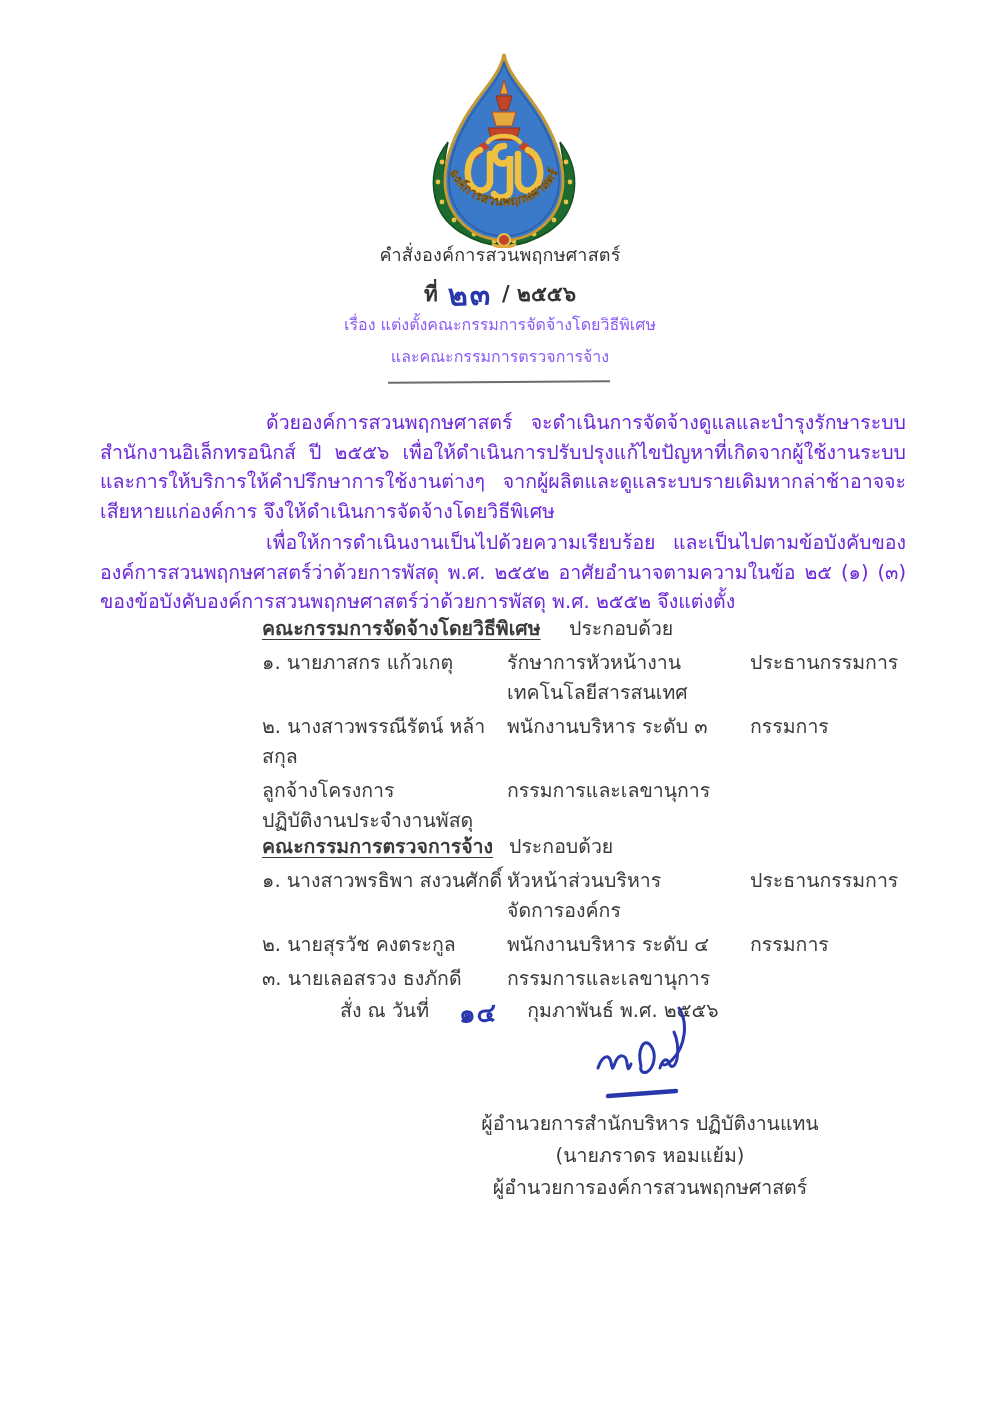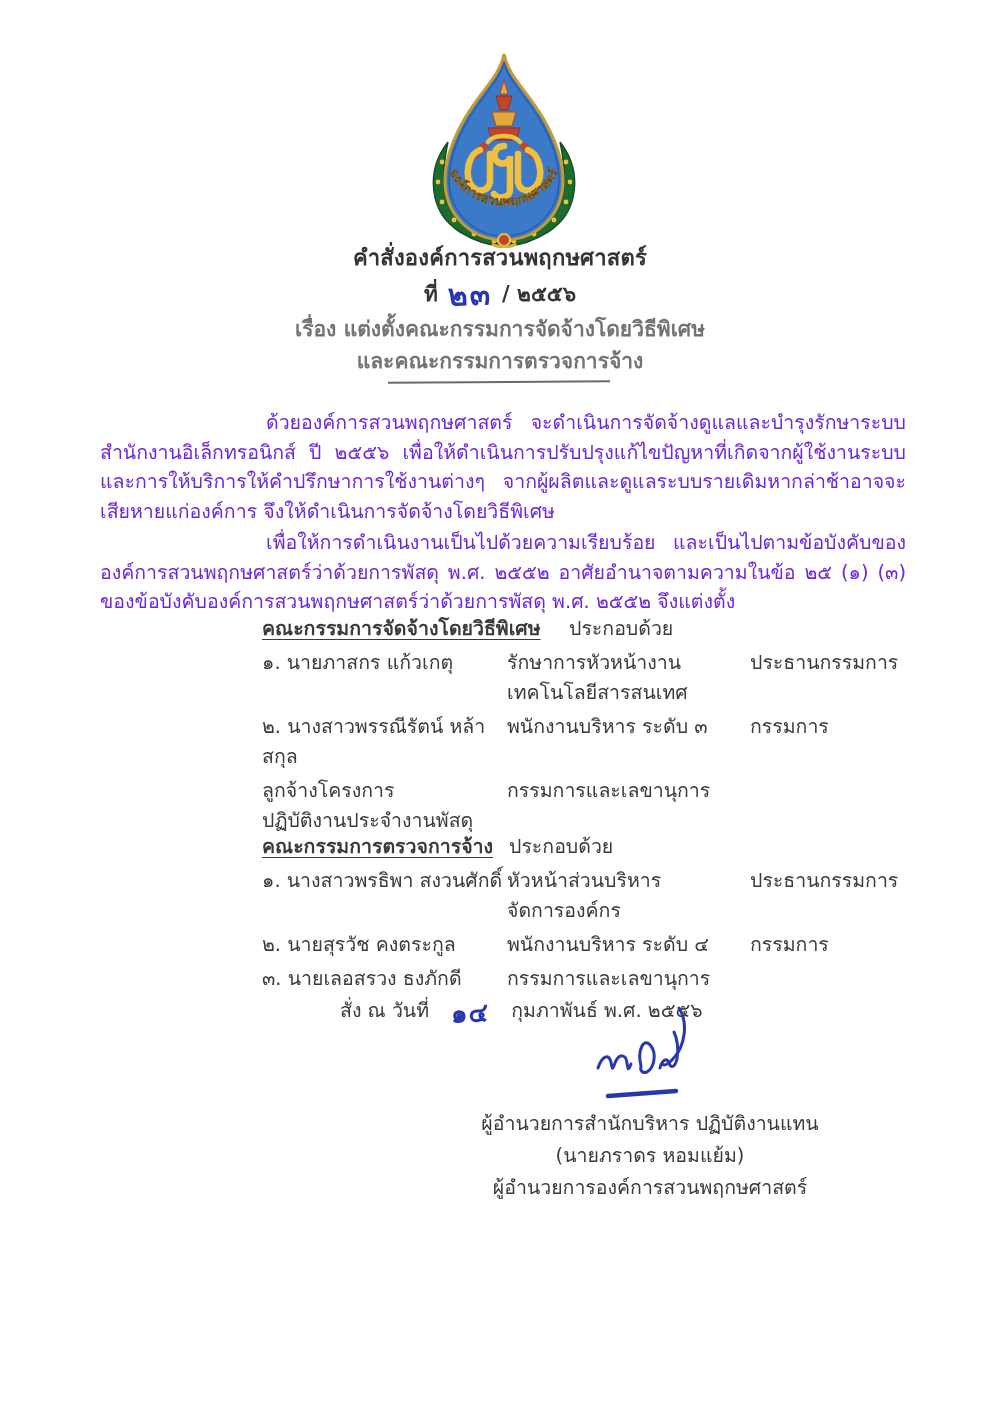--- a/index.html
+++ b/index.html
@@ -6,41 +6,41 @@
   .page{
     position:relative;
     width:1000px;height:1414px;
     background:#ffffff;
     font-family:"DejaVu Sans",sans-serif;
     color:#3a3a3a;
     overflow:hidden;
   }
   .abs{position:absolute;}
   .center{text-align:center;}
-  .title-line{font-size:22px;font-weight:bold;color:#343434;letter-spacing:.2px;}
-  .subject-line{font-size:21px;font-weight:bold;color:#737373;}
+  .title-line{font-size:18px;font-weight:normal;color:#343434;letter-spacing:.2px;}
+  .subject-line{font-size:16px;font-weight:normal;color:#8b5cf6;}
   .num-line{font-size:21px;font-weight:bold;color:#343434;display:flex;justify-content:center;align-items:flex-end;gap:10px;}
   .hand{color:#2937ad;font-weight:bold;transform:rotate(-2deg);display:inline-block;line-height:1;}
   .hand-num{font-size:30px;letter-spacing:2px;}
   .hand-day{font-size:26px;letter-spacing:1px;}
   .divider{height:2px;background:#6b6b6b;transform:rotate(-0.35deg);}
   .body-par{
     width:806px;font-size:19.5px;line-height:29.5px;color:#6d28d9;
     text-align:justify;
   }
   .indent{text-indent:166px;}
   .section{width:660px;font-size:19.5px;line-height:30px;color:#3a3a3a;}
   .sec-head{position:relative;height:34px;}
   .sec-head .head-text{font-weight:bold;text-decoration:underline;text-underline-offset:4px;text-align:center;}
   .sec-head .head-suffix{position:absolute;top:0;}
   .sec1 .head-suffix{left:307px;}
   .sec2 .head-suffix{left:247px;}
   .member-row{display:grid;grid-template-columns:245px 243px 1fr;margin-bottom:4px;}
   .member-row .pos{white-space:pre-line;}
-  .date-line{font-size:19.5px;color:#3a3a3a;display:flex;align-items:flex-end;gap:22px;}
+  .date-line{font-size:19.5px;color:#3a3a3a;display:flex;align-items:flex-end;gap:30px;}
   .sig-block{width:420px;font-size:19.5px;line-height:32px;color:#3a3a3a;text-align:center;}
 </style>
 </head>
 <body>
 
 <div class="page">
 
   <div class="abs" style="left:418px;top:50px;width:172px;height:198px;">
     <svg width="172" height="198" viewBox="0 0 172 198">
 

